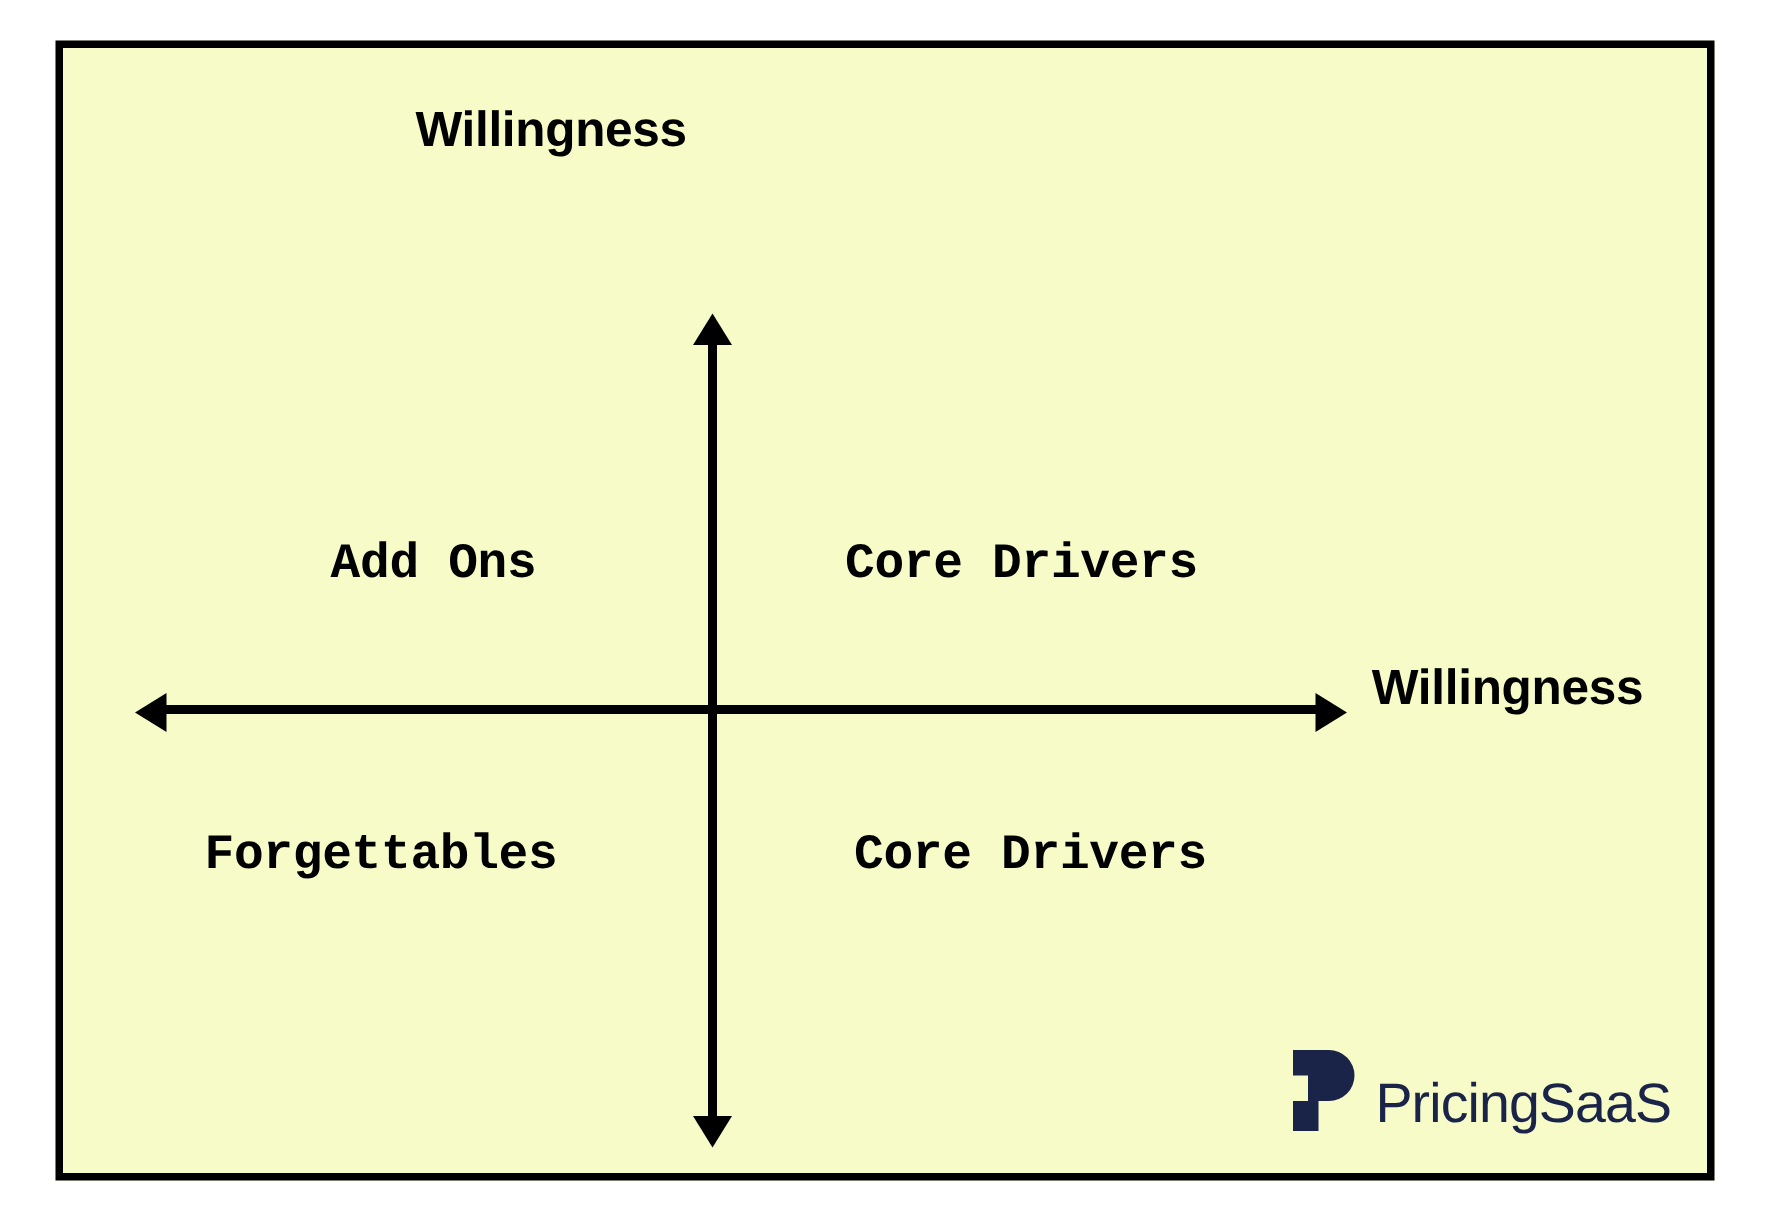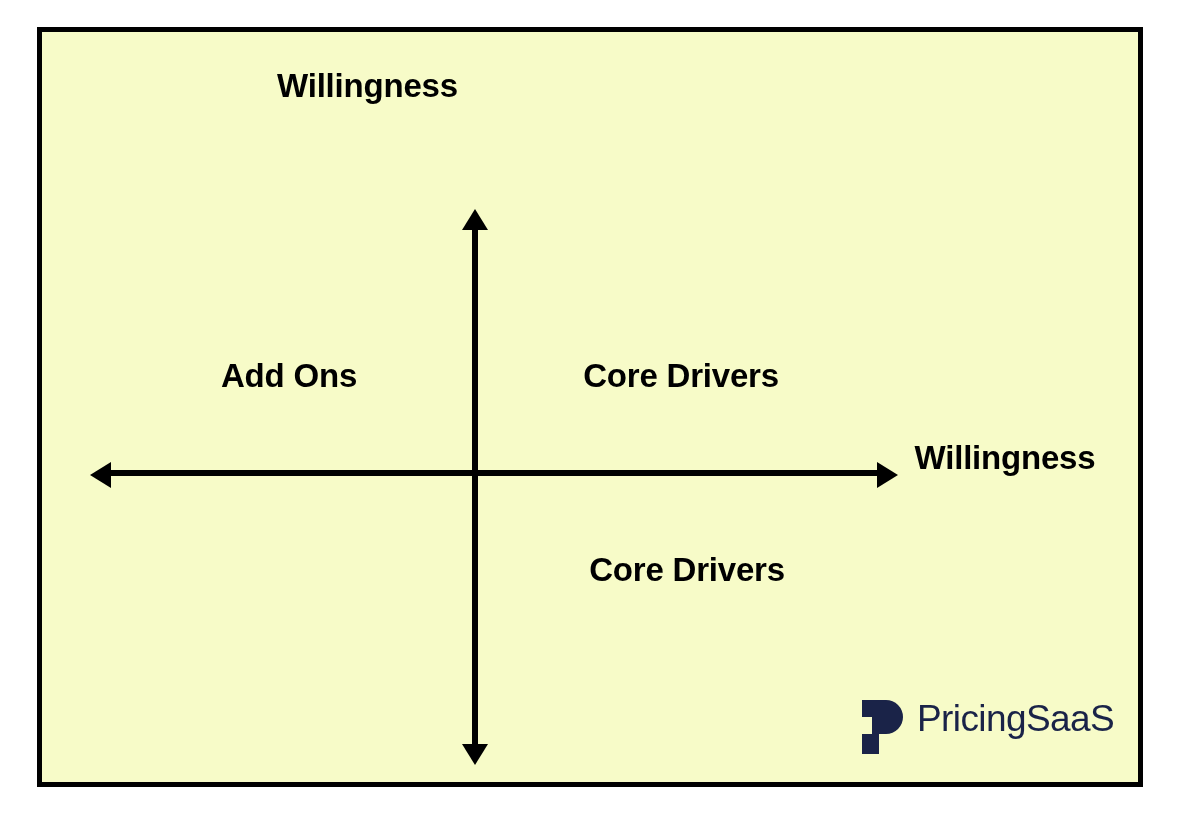--- a/index.html
+++ b/index.html
@@ -118,33 +118,34 @@
     width: 280px;
     text-align: center;
     line-height: 1.6;
   }
 
   
   .quadrant-label {
     position: absolute;
     transform: translate(-50%, -50%);
     text-align: center;
+    font-family: Liberation Mono, monospace;
   }
   #quadrant-add-ons        { left: 247px; top: 344px; }
   #quadrant-value-drivers  { left: 639px; top: 344px; }
   #quadrant-forgettables   { left: 212px; top: 538px; }
   #quadrant-core-features  { left: 645px; top: 538px; }
 
   
   #brand-logo {
     position: absolute;
     left: 820px;
     top: 668px;
     display: flex;
-    align-items: flex-start;
+    align-items: flex-end;
     gap: 11px;
   }
   #brand-mark {
     display: block;
     width: 44px;
     height: 54px;
   }
   #brand-name {
     color: #1a2348;
     font-size: 37px;
@@ -174,20 +175,21 @@
     </div>
 
     <div class="label" id="x-axis-title">
       <div>Willingness</div>
     </div>
 
     <div class="label quadrant-label" id="quadrant-add-ons">Add Ons</div>
 
     <div class="label quadrant-label" id="quadrant-value-drivers">Core Drivers</div>
 
+    <div class="label quadrant-label" id="quadrant-forgettables">Forgettables</div>
 
     <div class="label quadrant-label" id="quadrant-core-features">Core Drivers</div>
 
     <div id="brand-logo">
       <svg id="brand-mark" viewBox="0 0 44 54" xmlns="http://www.w3.org/2000/svg">
         <path d="M0 0 H24 A17 17 0 0 1 24 34 H17 V54 H0 V34 H10 V17 H0 Z" fill="#1a2348"></path>
       </svg>
       <span id="brand-name">PricingSaaS</span>
     </div>
 

